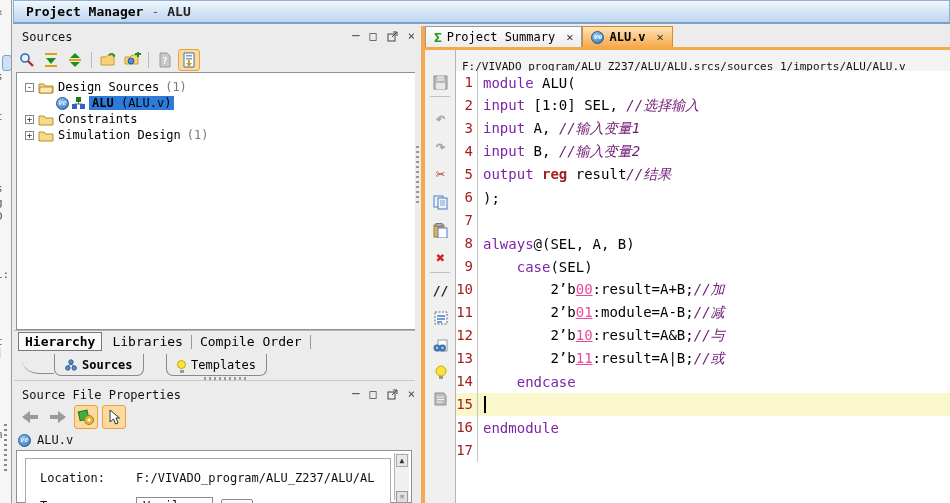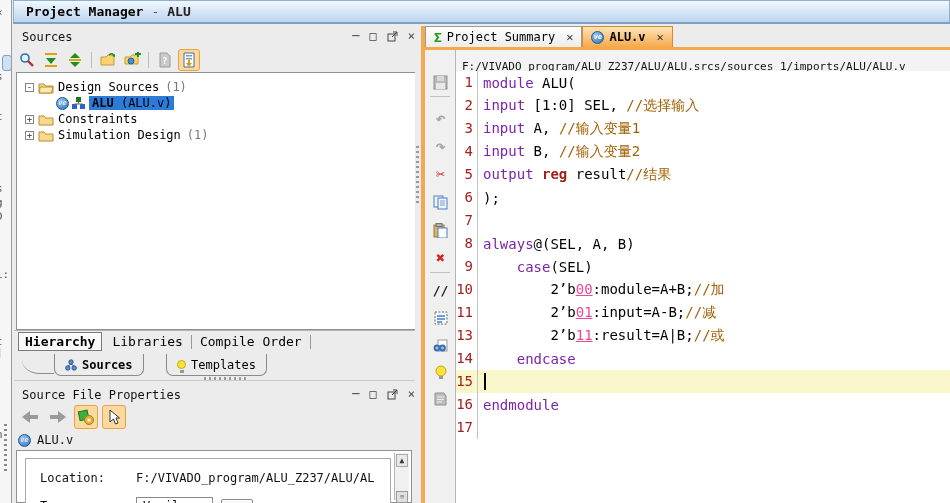--- a/index.html
+++ b/index.html
@@ -95,21 +95,21 @@
 
   #code{position:absolute;left:31px;top:45px;width:494px;height:432px;background:#fff;overflow:hidden;font-size:14px;}
   .cl{position:relative;height:23px;display:flex;align-items:center;white-space:pre;}
   .cl.cur{background:#fbf7cd;}
   .gut{flex:0 0 22px;text-align:right;padding-right:4px;color:#a2201d;border-right:1px solid #c4c4c4;height:23px;line-height:23px;}
   .ct{padding-left:5px;}
   .caret{display:inline-block;width:2px;height:17px;background:#000;margin-left:1px;vertical-align:middle;}
   .kw{color:#7d23a8;}
   .rg{color:#9e231c;font-weight:bold;}
   .nm{color:#ec4899;text-decoration:underline;}
-  .cm{color:#a16207;}
+  .cm{color:#701a75;font-style:italic;}
   .pl{color:#000;}
 
   
   .ico{display:inline-block;vertical-align:middle;}
   .ve-badge{width:13px;height:13px;border-radius:50%;background:radial-gradient(circle at 35% 30%,#9cc9ef,#2a6db5);border:1px solid #1a5a9a;color:#fff;font-size:7px;font-style:italic;display:inline-flex;align-items:center;justify-content:center;flex:0 0 auto;}
   .sigma{color:#18a018;font-weight:bold;font-size:13px;}
   .bulb{width:9px;height:9px;border-radius:50%;background:#ffe23d;border:1px solid #c9a800;position:relative;}
   .bulb:after{content:"";position:absolute;left:2px;top:9px;width:4px;height:3px;background:#999;}
 </style>
 </head>
@@ -402,22 +402,23 @@
     <div id="code">
         <div class="cl"><span class="gut">1</span><span class="ct"><span class="kw">module</span><span class="pl"> ALU(</span></span></div>
         <div class="cl"><span class="gut">2</span><span class="ct"><span class="kw">input</span><span class="pl"> [1:0] SEL, </span><span class="cm">//选择输入</span></span></div>
         <div class="cl"><span class="gut">3</span><span class="ct"><span class="kw">input</span><span class="pl"> A, </span><span class="cm">//输入变量1</span></span></div>
         <div class="cl"><span class="gut">4</span><span class="ct"><span class="kw">input</span><span class="pl"> B, </span><span class="cm">//输入变量2</span></span></div>
         <div class="cl"><span class="gut">5</span><span class="ct"><span class="kw">output</span><span class="pl"> </span><span class="rg">reg</span><span class="pl"> result</span><span class="cm">//结果</span></span></div>
         <div class="cl"><span class="gut">6</span><span class="ct"><span class="pl">);</span></span></div>
         <div class="cl"><span class="gut">7</span><span class="ct"></span></div>
         <div class="cl"><span class="gut">8</span><span class="ct"><span class="kw">always</span><span class="pl">@(SEL, A, B)</span></span></div>
         <div class="cl"><span class="gut">9</span><span class="ct"><span class="pl">    </span><span class="kw">case</span><span class="pl">(SEL)</span></span></div>
-        <div class="cl"><span class="gut">10</span><span class="ct"><span class="pl">        2’b</span><span class="nm">00</span><span class="pl">:module=A+B;</span><span class="cm">//加</span></span></div>
-        <div class="cl"><span class="gut">11</span><span class="ct"><span class="pl">        2’b</span><span class="nm">01</span><span class="pl">:input=A-B;</span><span class="cm">//减</span></span></div>
+        <div class="cl"><span class="gut">10</span><span class="ct"><span class="pl">        2’b</span><span class="nm">00</span><span class="pl">:result=A+B;</span><span class="cm">//加</span></span></div>
+        <div class="cl"><span class="gut">11</span><span class="ct"><span class="pl">        2’b</span><span class="nm">01</span><span class="pl">:module=A-B;</span><span class="cm">//减</span></span></div>
+        <div class="cl"><span class="gut">12</span><span class="ct"><span class="pl">        2’b</span><span class="nm">10</span><span class="pl">:result=A&amp;B;</span><span class="cm">//与</span></span></div>
         <div class="cl"><span class="gut">13</span><span class="ct"><span class="pl">        2’b</span><span class="nm">11</span><span class="pl">:result=A|B;</span><span class="cm">//或</span></span></div>
         <div class="cl"><span class="gut">14</span><span class="ct"><span class="pl">    </span><span class="kw">endcase</span></span></div>
         <div class="cl cur"><span class="gut">15</span><span class="ct"><span class="caret"></span></span></div>
         <div class="cl"><span class="gut">16</span><span class="ct"><span class="kw">endmodule</span></span></div>
         <div class="cl"><span class="gut">17</span><span class="ct"></span></div>
       </div>
   </div>
 </div>
 
 </body></html>

